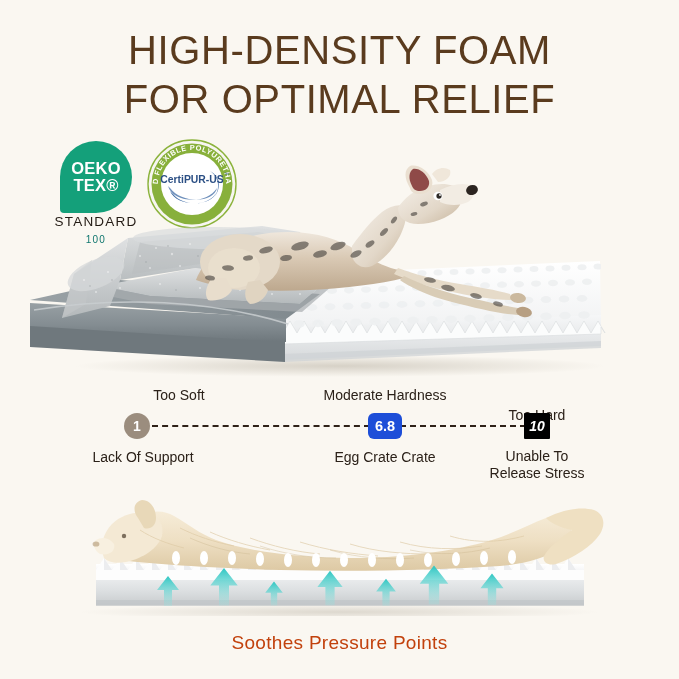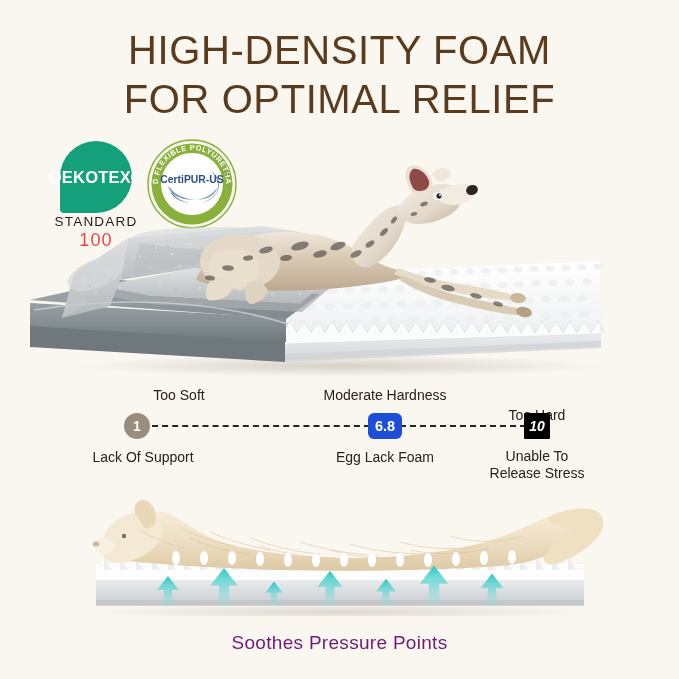--- a/index.html
+++ b/index.html
@@ -49,20 +49,21 @@
     text-align: center;
   }
   .oeko-leaf {
     width: 72px;
     height: 72px;
     margin: 0 auto;
     background: #14a07a;
     border-radius: 36px 36px 36px 4px;
     position: relative;
     display: flex;
+    flex-direction: column;
     align-items: center;
     justify-content: center;
     box-sizing: border-box;
   }
   .oeko-leaf .o1 {
     color: #ffffff;
     font-size: 16.5px;
     font-weight: bold;
     line-height: 17px;
     letter-spacing: 0.2px;
@@ -76,22 +77,22 @@
   }
   .oeko-std {
     margin-top: 0;
     color: #231b14;
     font-size: 13.5px;
     letter-spacing: 1.2px;
     line-height: 18px;
     font-weight: 400;
   }
   .oeko-num {
-    color: #ef4444;
-    font-size: 18px;
+    color: #0f766e;
+    font-size: 10px;
     letter-spacing: 1.2px;
     line-height: 18px;
   }
 
   
   .certi-wrap {
     position: absolute;
     left: 146px;
     top: 138px;
     width: 92px;
@@ -200,21 +201,21 @@
     width: 679px;
     height: 150px;
   }
 
   .footer-cap {
     position: absolute;
     left: 0;
     top: 632px;
     width: 679px;
     text-align: center;
-    color: #701a75;
+    color: #c2410c;
     font-size: 19px;
     letter-spacing: 0.3px;
   }
 </style>
 </head>
 <body>
 
 <div id="page">
 
   <div class="headline">
@@ -544,21 +545,21 @@
       <div class="dash seg1"></div>
       <div class="dash seg2"></div>
 
       <div class="mk mk-1">1</div>
       <div class="mk mk-68">6.8</div>
       <div class="mk mk-10">10</div>
     </div>
 
     <div class="scale-bot-labels" style="top:62px;">
       <div class="lbl" style="left:143px; top:0;">Lack Of Support</div>
-      <div class="lbl" style="left:385px; top:0;">Egg Lack Foam</div>
+      <div class="lbl" style="left:385px; top:0;">Egg Crate Crate</div>
       <div class="lbl sub" style="left:537px; top:0; width:120px;">
         <span>Unable To</span><br>
         <span>Release Stress</span>
       </div>
     </div>
   </div>
 
   <svg class="scene-bot" viewBox="0 0 679 150">
     <defs>
       <linearGradient id="slabTop" x1="0" y1="0" x2="0" y2="1">

